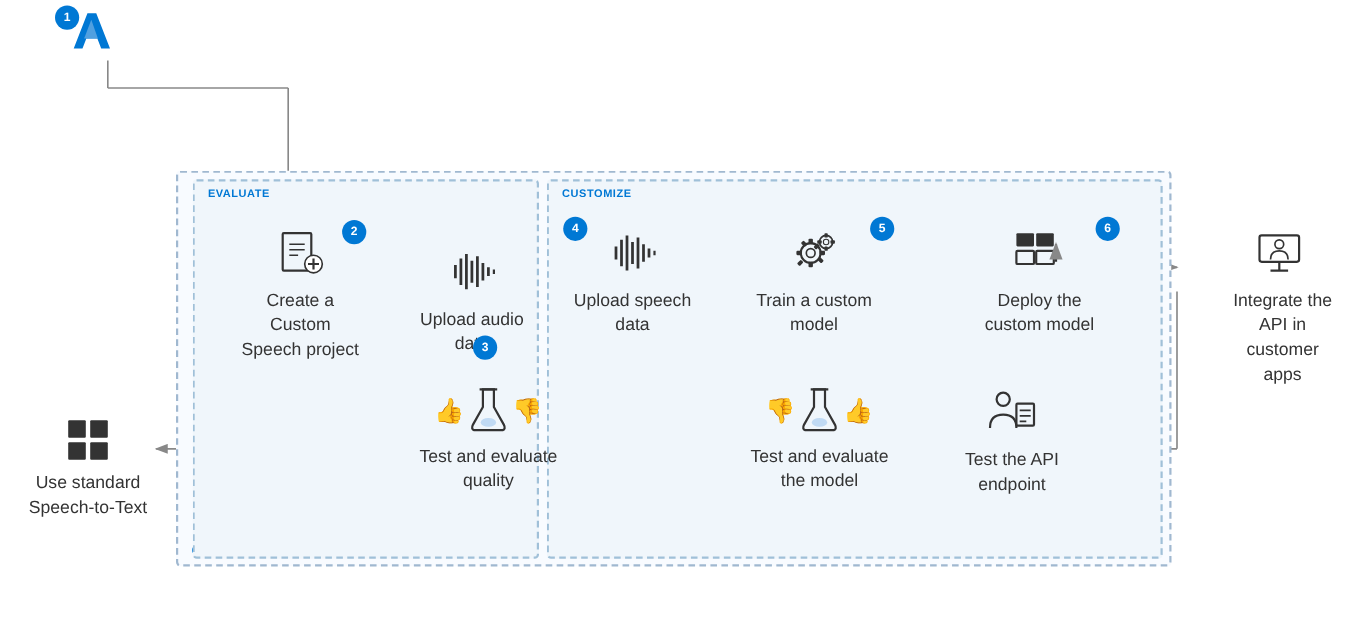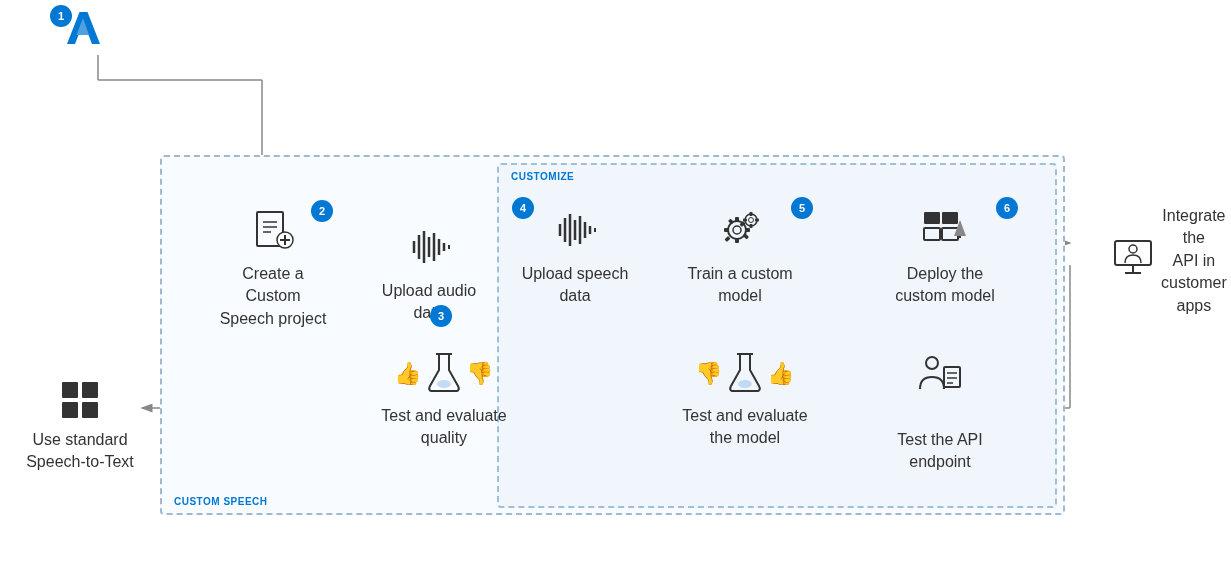--- a/index.html
+++ b/index.html
@@ -158,21 +158,21 @@
       align-items: center;
       width: 120px;
     }
 
     
     .final-step {
       position: absolute;
       right: 18px;
       top: 220px;
       display: flex;
-      flex-direction: row;
+      flex-direction: column;
       align-items: center;
       width: 110px;
     }
 
     
     svg.arrows {
       position: absolute;
       top: 0;
       left: 0;
       width: 1231px;
@@ -238,20 +238,23 @@
 
     <div class="badge" style="position:absolute; top:-5px; left:30px;">
       <span>1</span>
     </div>
   </div>
 
   <div class="outer-box">
     <span class="outer-box-label">CUSTOM SPEECH</span>
   </div>
 
+  <div class="evaluate-box">
+    <span class="evaluate-label">EVALUATE</span>
+  </div>
 
   <div class="customize-box">
     <span class="customize-label">CUSTOMIZE</span>
   </div>
 
   <div class="step-node" style="left:218px; top:205px;">
 
     <div class="step-icon">
       <svg width="44" height="44" viewBox="0 0 44 44" fill="none">
         <rect x="6" y="4" width="26" height="34" rx="1" stroke="#333" stroke-width="2" fill="none"></rect>
@@ -393,21 +396,21 @@
         <line x1="40" y1="30" x2="40" y2="14" stroke="#333" stroke-width="2" marker-end="url(#arrowhead)"></line>
       </svg>
     </div>
     <div class="step-label">Deploy the<br>custom model</div>
 
     <div class="badge" style="position:absolute; top:-8px; right:-18px;">
       <span>6</span>
     </div>
   </div>
 
-  <div class="step-node" style="left:880px; top:350px; width:120px;gap:21px;">
+  <div class="step-node" style="left:860px; top:350px; width:120px;">
 
     <div class="step-icon">
       <svg width="48" height="44" viewBox="0 0 48 44" fill="none">
 
         <circle cx="16" cy="10" r="6" stroke="#333" stroke-width="2" fill="none"></circle>
         <path d="M4 36 Q4 24 16 24 Q28 24 28 36" stroke="#333" stroke-width="2" fill="none"></path>
         <rect x="28" y="14" width="16" height="20" rx="1" stroke="#333" stroke-width="2" fill="none"></rect>
         <line x1="31" y1="20" x2="41" y2="20" stroke="#333" stroke-width="1.5"></line>
         <line x1="31" y1="25" x2="41" y2="25" stroke="#333" stroke-width="1.5"></line>
         <line x1="31" y1="30" x2="37" y2="30" stroke="#333" stroke-width="1.5"></line>

